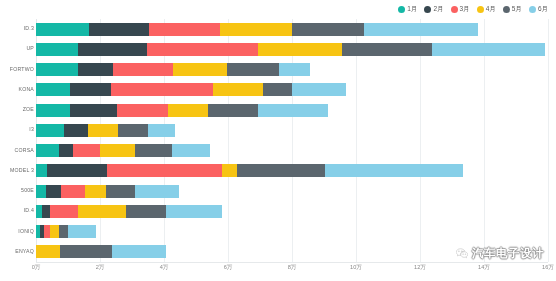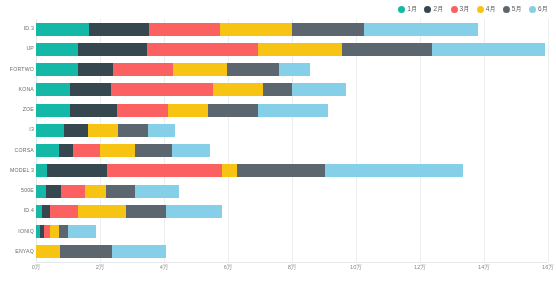--- a/index.html
+++ b/index.html
@@ -301,14 +301,21 @@
       <div class="xtick" style="left: 64px;">2万</div>
       <div class="xtick" style="left: 128px;">4万</div>
       <div class="xtick" style="left: 192px;">6万</div>
       <div class="xtick" style="left: 256px;">8万</div>
       <div class="xtick" style="left: 320px;">10万</div>
       <div class="xtick" style="left: 384px;">12万</div>
       <div class="xtick" style="left: 448px;">14万</div>
       <div class="xtick" style="left: 512px;">16万</div>
     </div>
 
+  <div id="watermark">
+    <svg width="12" height="11" viewBox="0 0 24 22">
+      <path d="M8.7 1.5C4.2 1.5 .6 4.5 .6 8.2c0 2.1 1.2 4 3.1 5.3l-.8 2.4 2.8-1.4c.9.3 1.9.4 3 .4h.5c-.2-.6-.3-1.2-.3-1.8 0-3.7 3.6-6.7 8.1-6.7h.6C16.8 3.6 13.1 1.5 8.7 1.5zm-2.9 4c.6 0 1 .4 1 1s-.4 1-1 1-1-.4-1-1 .4-1 1-1zm5.8 0c.6 0 1 .4 1 1s-.4 1-1 1-1-.4-1-1 .4-1 1-1z" fill="#ffffff" stroke="#9a9a9a" stroke-width="0.8"></path>
+      <path d="M23.4 13.1c0-3.1-3.1-5.6-6.9-5.6s-6.9 2.5-6.9 5.6 3.1 5.6 6.9 5.6c.8 0 1.6-.1 2.3-.3l2.3 1.2-.6-2c1.8-1 2.9-2.6 2.9-4.5zm-9.2-1.6c.5 0 .8.4.8.8s-.4.8-.8.8-.8-.4-.8-.8.4-.8.8-.8zm4.7 0c.5 0 .8.4.8.8s-.4.8-.8.8-.8-.4-.8-.8.4-.8.8-.8z" fill="#ffffff" stroke="#9a9a9a" stroke-width="0.8"></path>
+    </svg>
+    <span class="wm-text">汽车电子设计</span>
+  </div>
 
 </div>
 
 </body></html>

